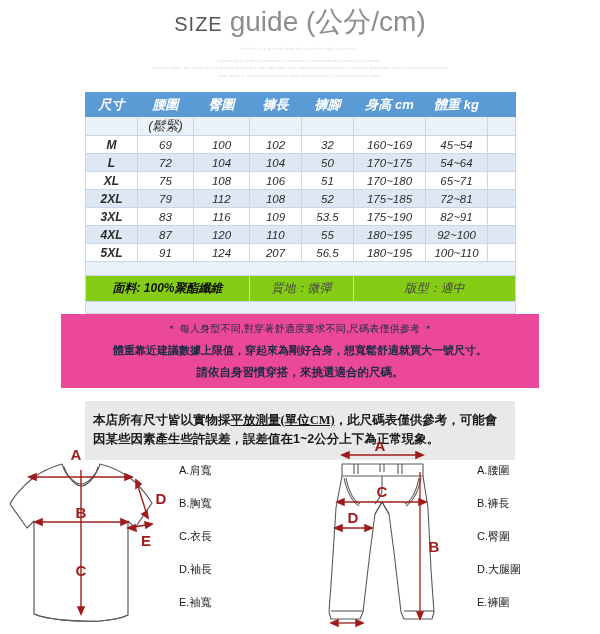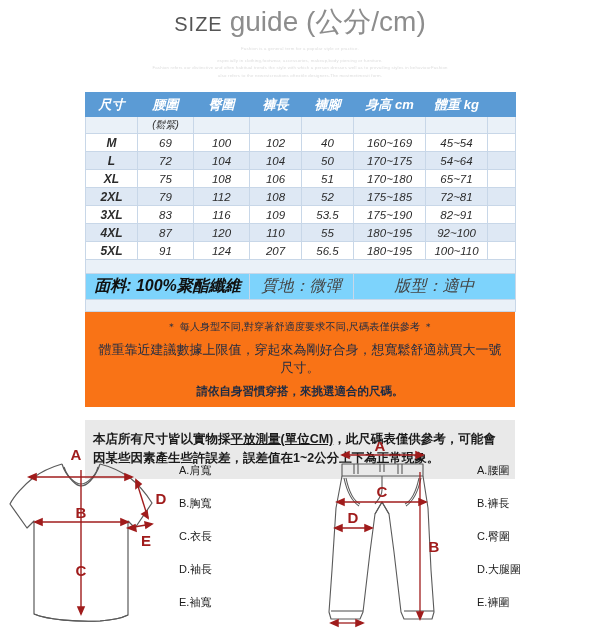--- a/index.html
+++ b/index.html
@@ -37,44 +37,44 @@
     font-size:11.5px;
     color:#2b2b2b;
     height:17px;
     padding:0;
   }
   table.size thead th{
     background:#5b9bd5;color:#ffffff;font-weight:bold;
     font-size:13px;height:23px;border-color:#5b9bd5;
   }
   tr.sub td{height:16px;font-size:10.5px;color:#333;background:#eaf1f8;}
-  tr.sub td.lbl{font-size:10px;}
+  tr.sub td.lbl{font-size:13px;}
   tr.data td{background:#ffffff;}
   tr.data.alt td{background:#dee8f4;}
   tr.data td.sz{font-weight:bold;font-size:12px;}
   tr.blank td{height:13px;background:#eaf1f8;border-color:#c8d7e8;}
   tr.mat td{
-    height:25px;background:#7dd3fc;font-size:16px;color:#444;
+    height:25px;background:#84cc16;font-size:12px;color:#444;
   }
   tr.mat td.m1{font-weight:bold;color:#111;}
   tr.blank2 td{height:11px;background:#eaf1f8;}
   
   .note-blue{
-    width:430px;margin:0 auto;background:#f97316;
+    width:478px;margin:0 auto;background:#ec4899;
     padding:6px 0 7px;text-align:center;color:#1b2b45;
   }
   .note-blue .n1{font-size:10px;margin:2px 0 0;letter-spacing:.2px;}
-  .note-blue .n2{font-size:13px;font-weight:normal;margin:7px 8px 0;}
+  .note-blue .n2{font-size:11px;font-weight:bold;margin:7px 8px 0;}
   .note-blue .n3{font-size:11.5px;font-weight:bold;margin:7px 0 1px;}
   .note-gray{
     width:414px;margin:13px auto 0;background:#e9e9e9;
     padding:10px 8px 11px;color:#1a1a1a;
     font-size:12.5px;line-height:19px;font-weight:bold;text-align:left;
   }
-  .note-gray .u{text-decoration:underline;}
+  .note-gray .u{text-decoration:underline;font-family:Liberation Serif, serif;}
   
   .diagrams{
     position:absolute;left:0;top:437px;width:600px;height:197px;
     display:flex;
   }
   .dia{flex:1;display:flex;align-items:flex-start;}
   .dia .art{width:175px;display:flex;justify-content:center;padding-top:5px;}
   .dia-r .art{width:165px;}
   .legend{
     padding-top:28px;font-size:11px;color:#1a1a1a;line-height:1;
@@ -132,21 +132,21 @@
         <td></td>
         <td></td>
         <td></td>
       </tr>
 
       <tr class="data">
         <td class="sz">M</td>
         <td>69</td>
         <td>100</td>
         <td>102</td>
-        <td>40</td>
+        <td>32</td>
         <td>160~169</td>
         <td>45~54</td>
         <td></td>
       </tr>
       <tr class="data alt">
         <td class="sz">L</td>
         <td>72</td>
         <td>104</td>
         <td>104</td>
         <td>50</td>

